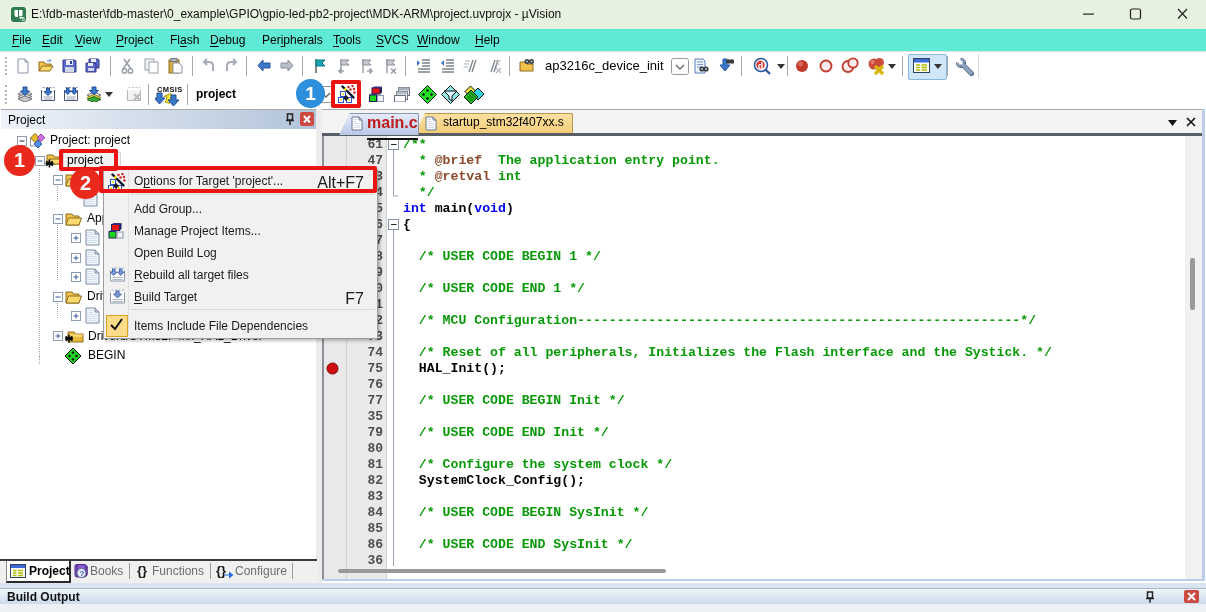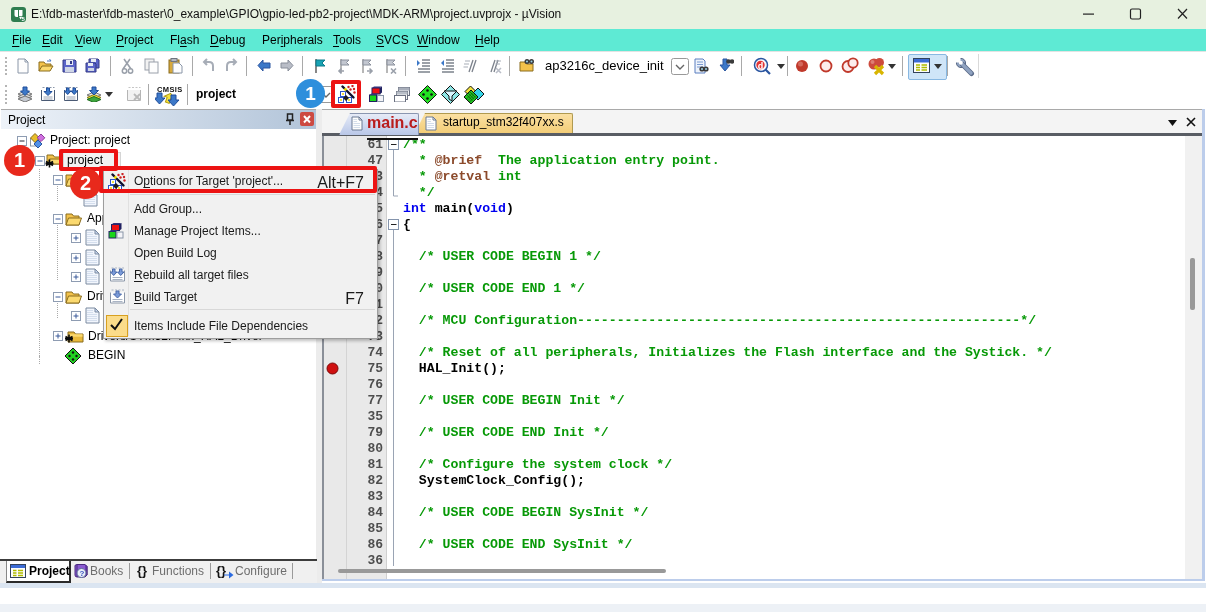--- a/index.html
+++ b/index.html
@@ -581,20 +581,30 @@
     <div class="btxt" style="left:152px">Functions</div>
     <div class="btab-sep" style="left:210px"></div>
     <div class="abs" style="left:216px;top:2px;font-size:13px;font-weight:bold;color:#111;line-height:20px">{}</div>
     <svg class="abs" style="left:224px;top:12px" width="10" height="8">
         <path d="M0 3.5 L5 3.5 L5 0.5 L9.5 4 L5 7.5 L5 4.5 L0 4.5 Z" fill="#2a6ae0"></path>
       </svg>
     <div class="btxt" style="left:235px">Configure</div>
     <div class="btab-sep" style="left:292px"></div>
   </div>
   <div class="abs" id="bluestrip"></div>
+  <div class="abs" id="buildbar">
+    <span class="t">Build Output</span>
+    <svg class="abs" style="left:1144px;top:2px" width="12" height="13">
+        <path d="M3.5 1 L8.5 1 L8.5 7 L3.5 7 Z M2 7.5 L10 7.5 M6 7.5 L6 11.5" stroke="#222" stroke-width="1.5" fill="none"></path>
+      </svg>
+    <div class="abs" style="left:1184px;top:1px;width:15px;height:13px;background:#cd4a42;border-radius:2px"></div>
+    <svg class="abs" style="left:1187px;top:3px" width="9" height="9">
+        <path d="M1 1 L8 8 M8 1 L1 8" stroke="#fff" stroke-width="2"></path>
+      </svg>
+  </div>
   <div class="abs" id="below"></div>
   <div class="abs" id="cmenu">
     <div class="vline"></div>
     <svg class="abs" style="left:4px;top:3px" width="18" height="18">
         <rect x="2.5" y="6.5" width="5" height="5" fill="#fff" stroke="#2a55c8"></rect>
         <rect x="0.5" y="12.5" width="5" height="5" fill="#fff" stroke="#2a55c8"></rect>
         <rect x="8.5" y="12.5" width="5" height="5" fill="#fff" stroke="#2a55c8"></rect>
         <circle cx="5" cy="9" r="1" fill="#e8d800"></circle>
         <circle cx="3" cy="15" r="1" fill="#e8d800"></circle>
         <circle cx="11" cy="15" r="1" fill="#e8d800"></circle>

